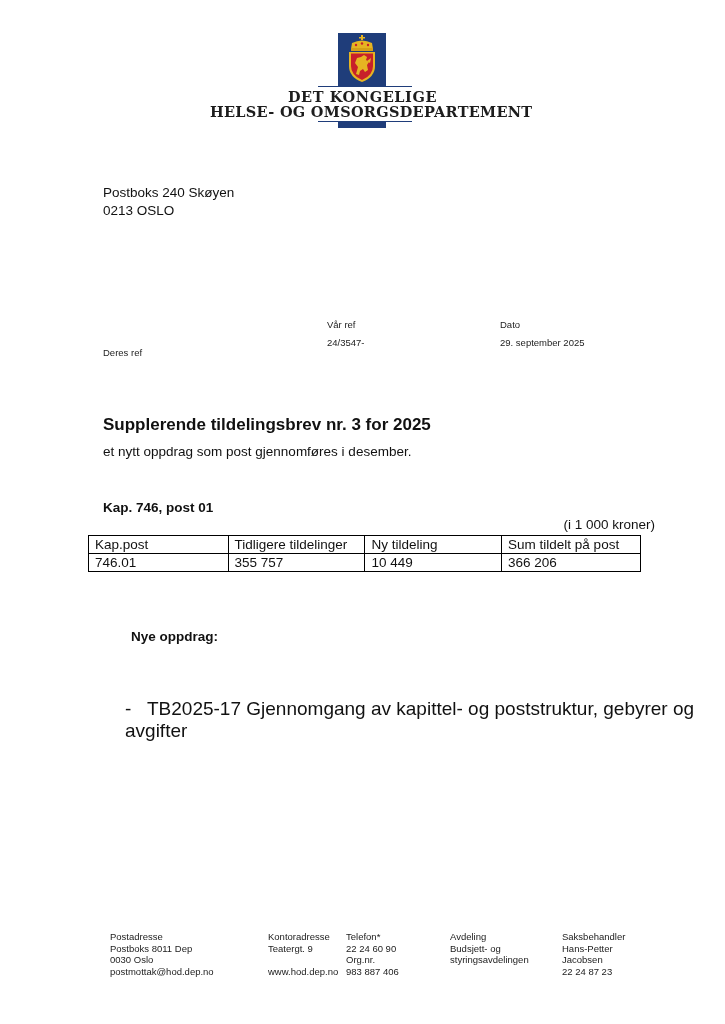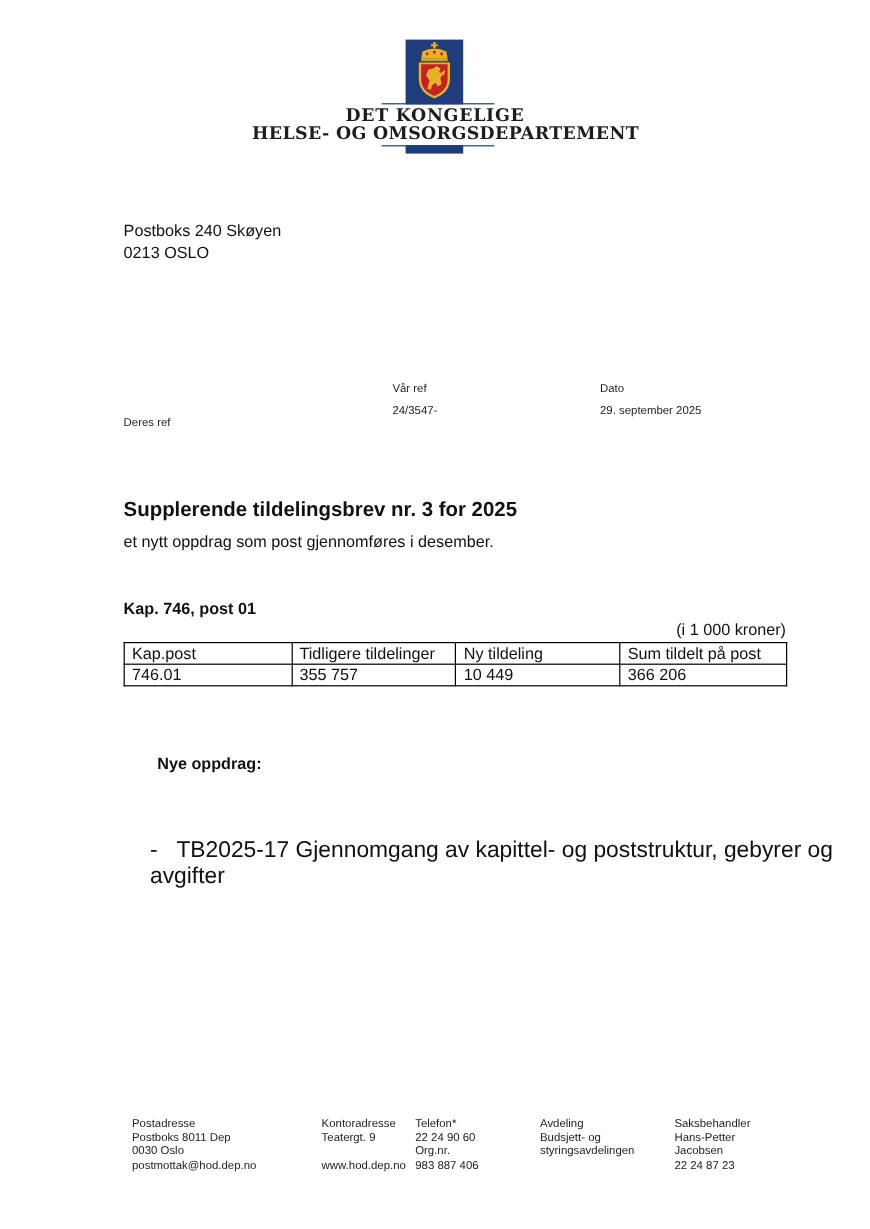--- a/index.html
+++ b/index.html
@@ -69,21 +69,21 @@
     .section-heading {
       left: 103px; font-size: 13.5px; font-weight: bold;
     }
     .unit-note {
       left: 460px; width: 195px; top: 517px; text-align: right;
       font-size: 13.5px;
     }
 
     table.alloc {
       position: absolute;
-      left: 103px; top: 535px;
+      left: 88px; top: 535px;
       width: 553px;
       border-collapse: collapse;
       font-size: 13.5px;
     }
     table.alloc td {
       border: 1px solid #000;
       padding: 0 0 0 6px;
       height: 17px;
       line-height: 17px;
       vertical-align: middle;
@@ -186,21 +186,21 @@
   <div>postmottak@hod.dep.no</div>
 </div>
 <div class="abs footer-col" style="left:234px;margin-left:34px;">
   <div>Kontoradresse</div>
   <div>Teatergt. 9</div>
   <div>&nbsp;</div>
   <div>www.hod.dep.no</div>
 </div>
 <div class="abs footer-col" style="left:346px;">
   <div>Telefon*</div>
-  <div>22 24 90 60</div>
+  <div>22 24 60 90</div>
   <div>Org.nr.</div>
   <div>983 887 406</div>
 </div>
 <div class="abs footer-col" style="left:450px;">
   <div>Avdeling</div>
   <div>Budsjett- og</div>
   <div>styringsavdelingen</div>
 </div>
 <div class="abs footer-col" style="left:562px;">
   <div>Saksbehandler</div>

